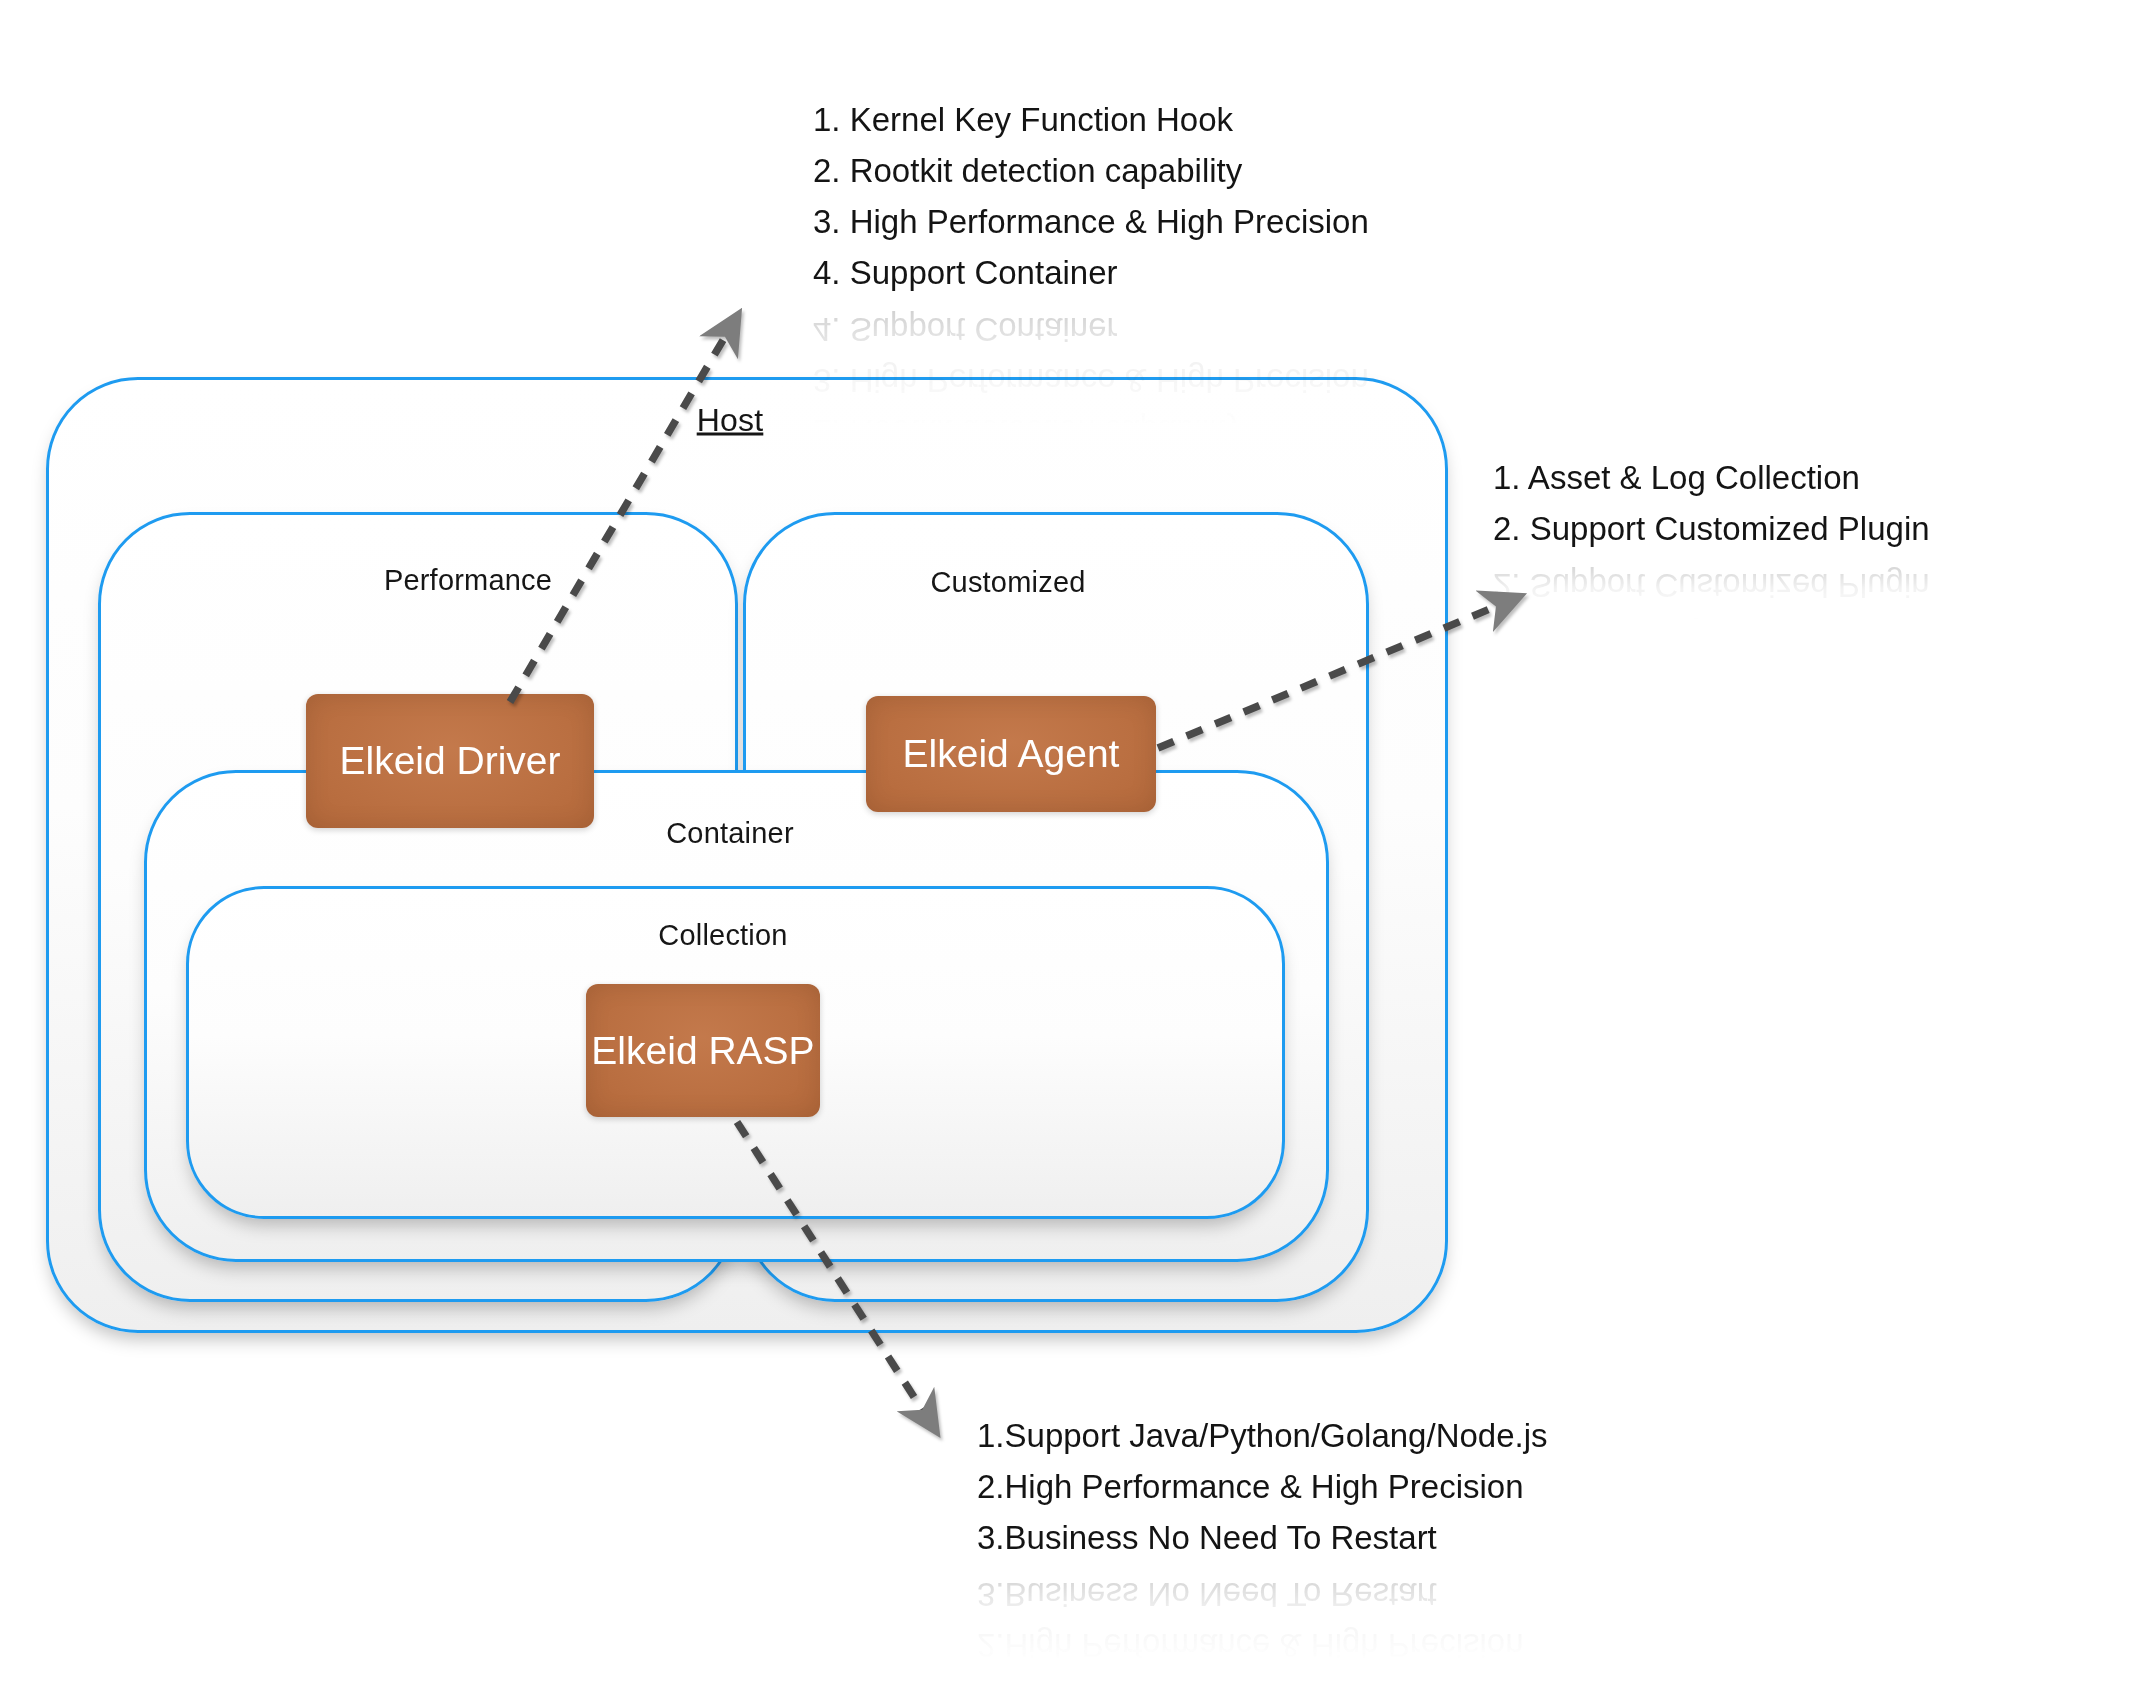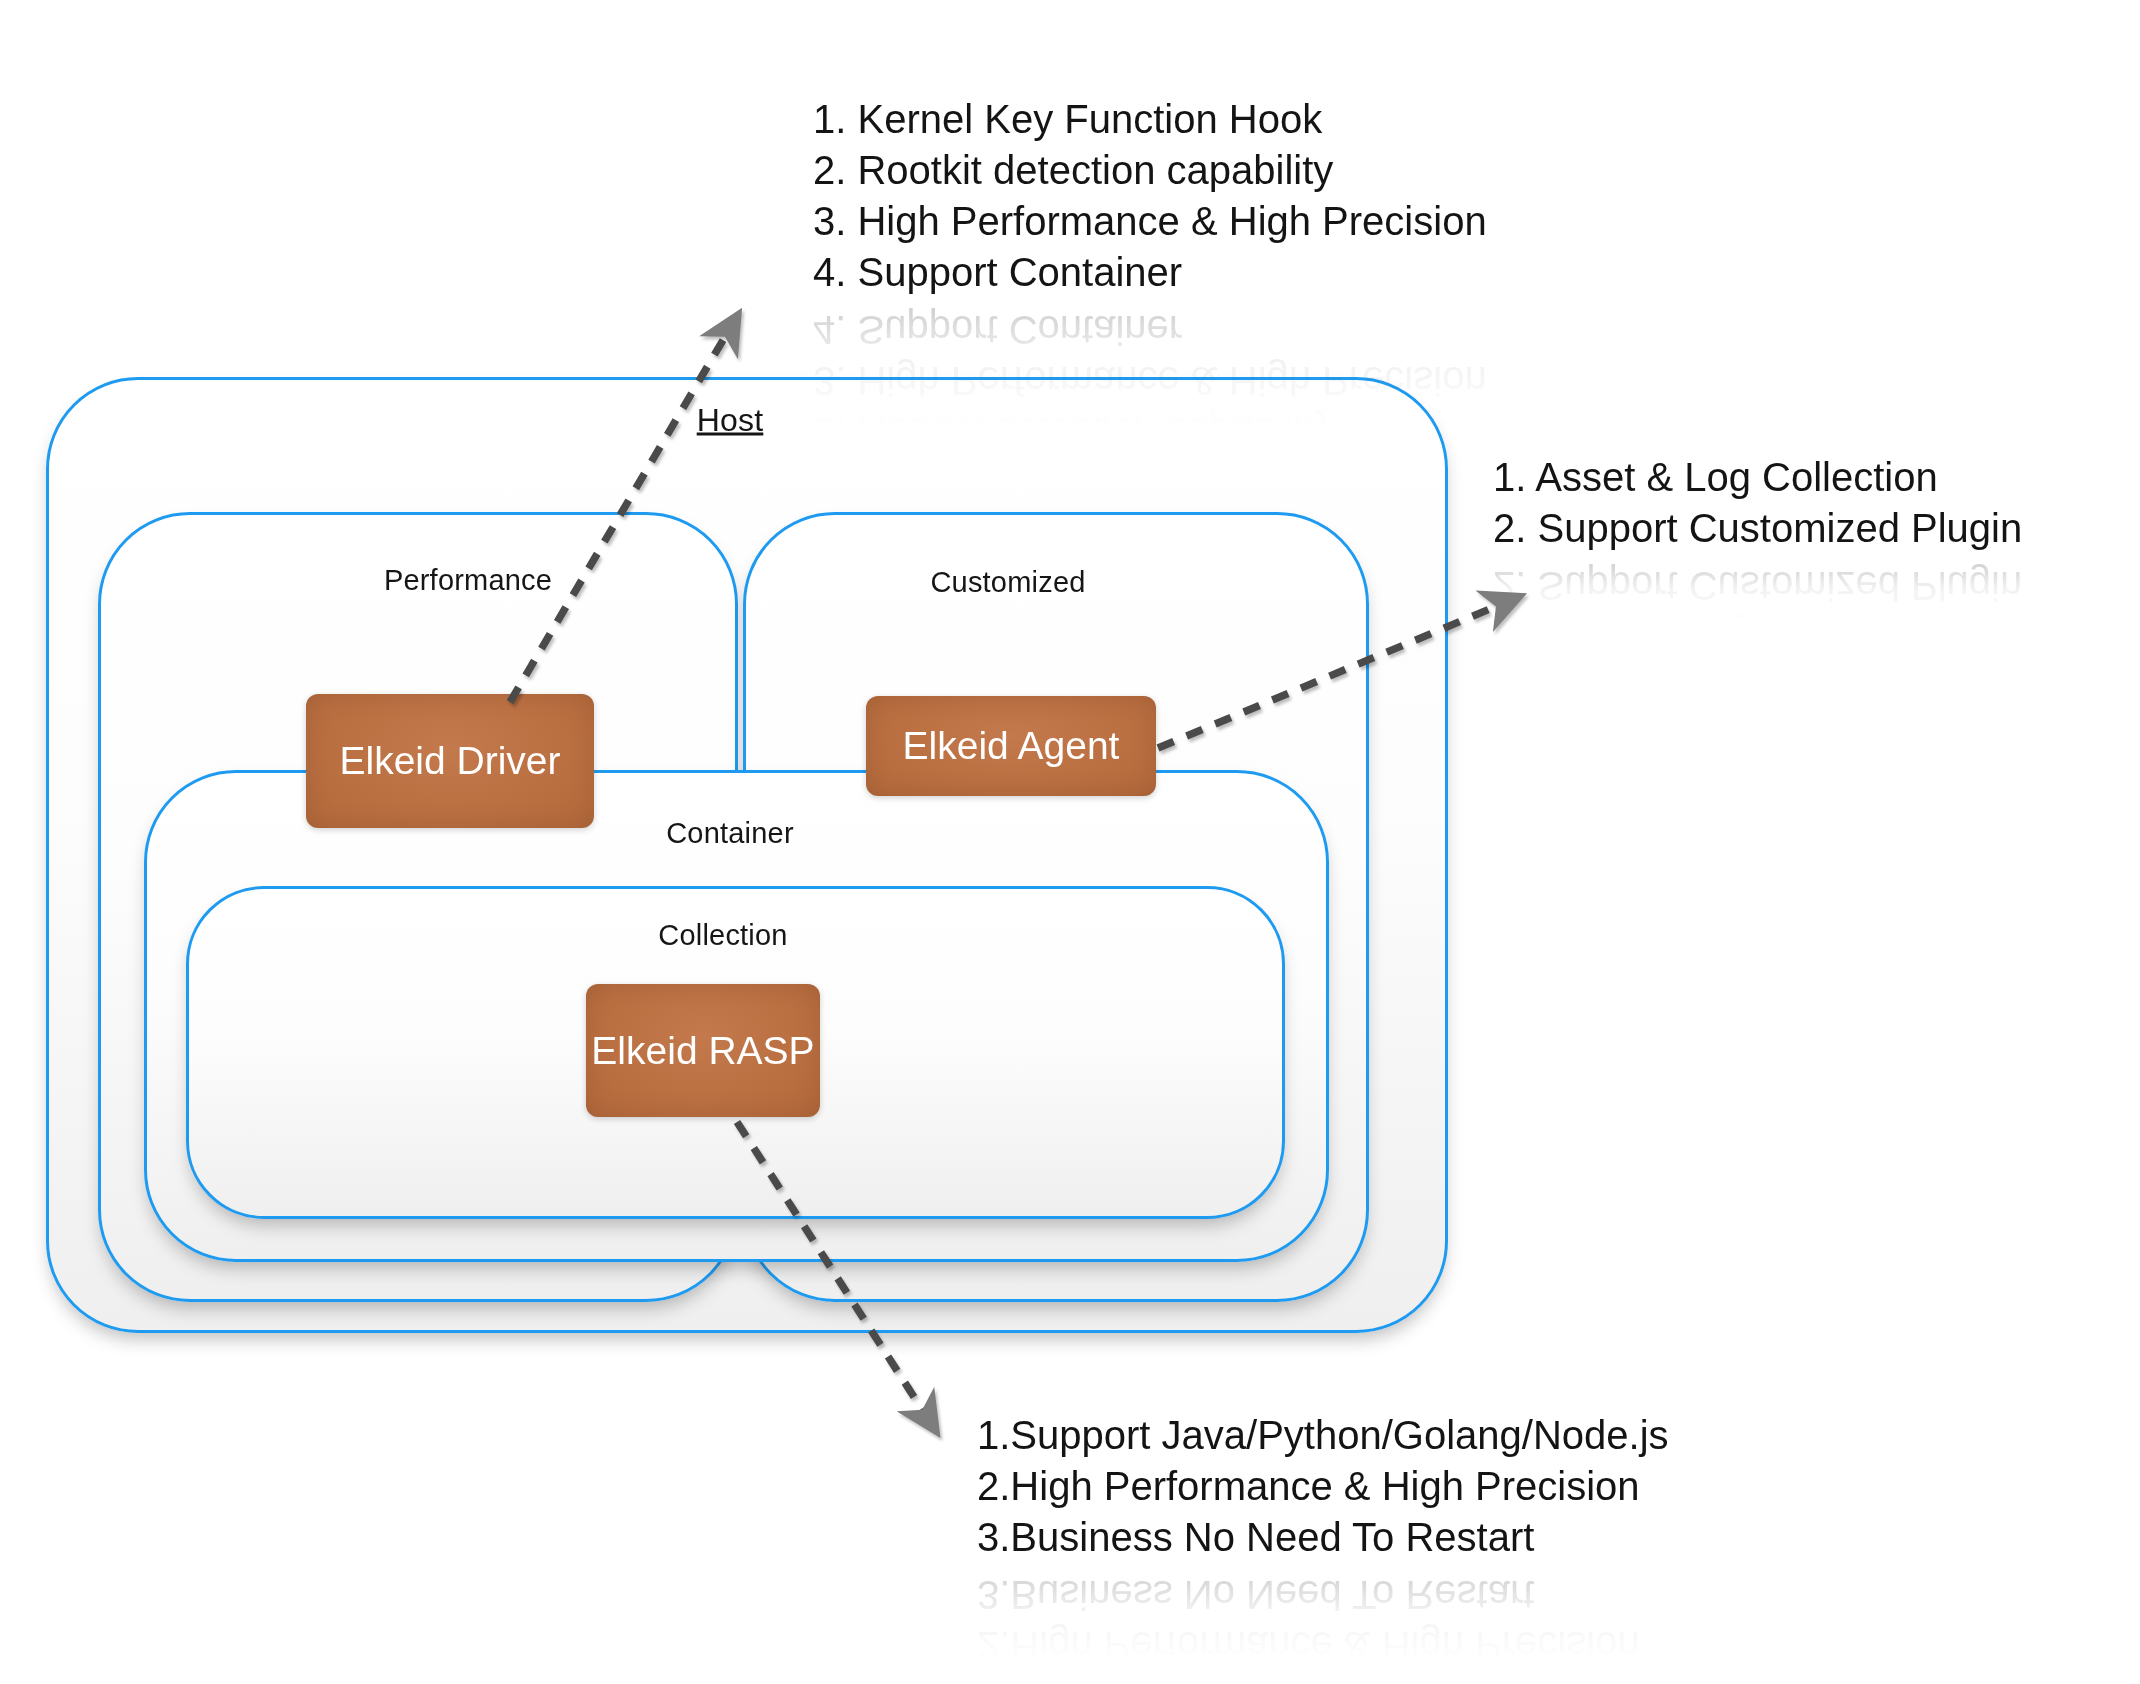--- a/index.html
+++ b/index.html
@@ -40,27 +40,27 @@
   .node{
     position:absolute;z-index:6;
     background:var(--node-orange,#bf6f3e);
     background-image:radial-gradient(ellipse at 50% 40%, rgba(255,255,255,0.07) 0%, rgba(0,0,0,0.06) 100%);
     border-radius:12px;
     box-shadow:inset 0 0 26px rgba(0,0,0,0.10), 0 2px 6px rgba(0,0,0,0.18);
     display:flex;align-items:center;justify-content:center;
     color:var(--node-text,#ffffff);font-size:39px;white-space:nowrap;
   }
   .node-driver{left:306px; top:694px; width:288px; height:134px;}
-  .node-agent {left:866px; top:696px; width:290px; height:100px;}
+  .node-agent {left:866px; top:696px; width:290px; height:116px;}
   .node-rasp  {left:586px; top:984px; width:234px; height:133px;}
 
   
   .ann{
     position:absolute;z-index:7;
-    font-size:40px;line-height:51px;color:#141414;white-space:nowrap;
+    font-size:33px;line-height:51px;color:#141414;white-space:nowrap;
   }
   .ann-driver{left:813px;  top:94px;}
   .ann-agent {left:1493px; top:452px;}
   .ann-rasp  {left:977px;  top:1410px;}
   .ann .line{height:51px;}
 
   .ann-reflect{
     transform:scaleY(-1);
     margin-top:6px;
     opacity:0.30;

